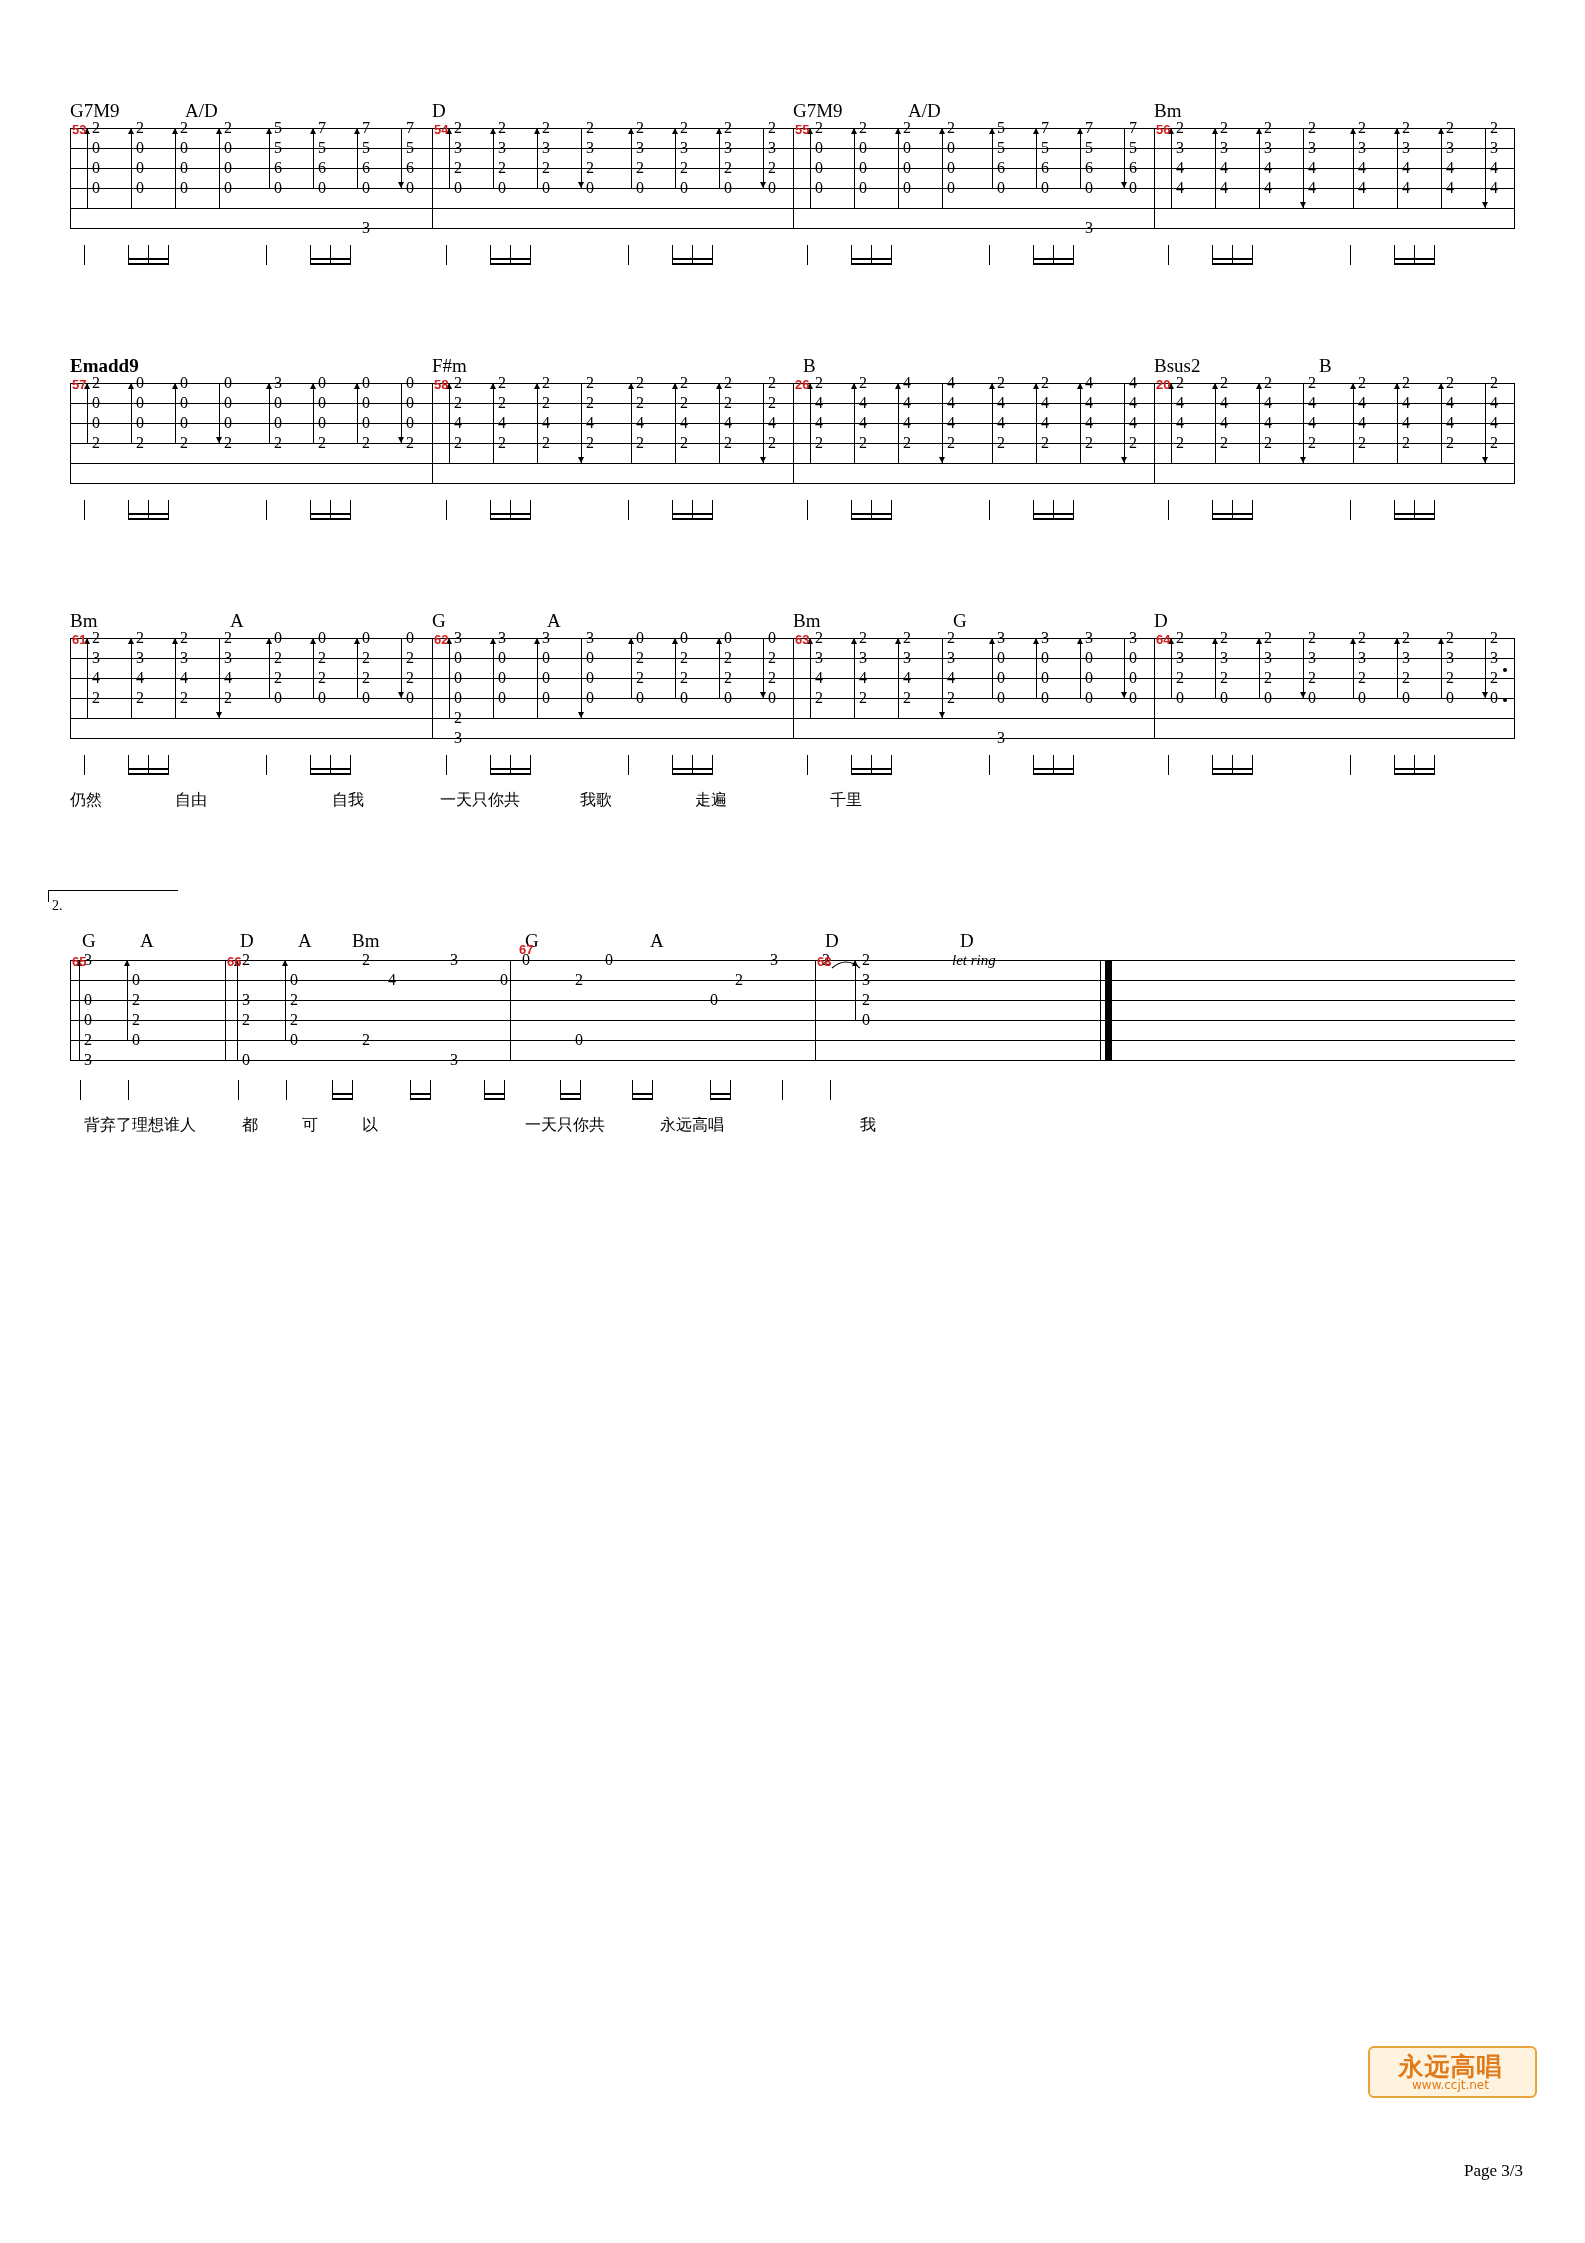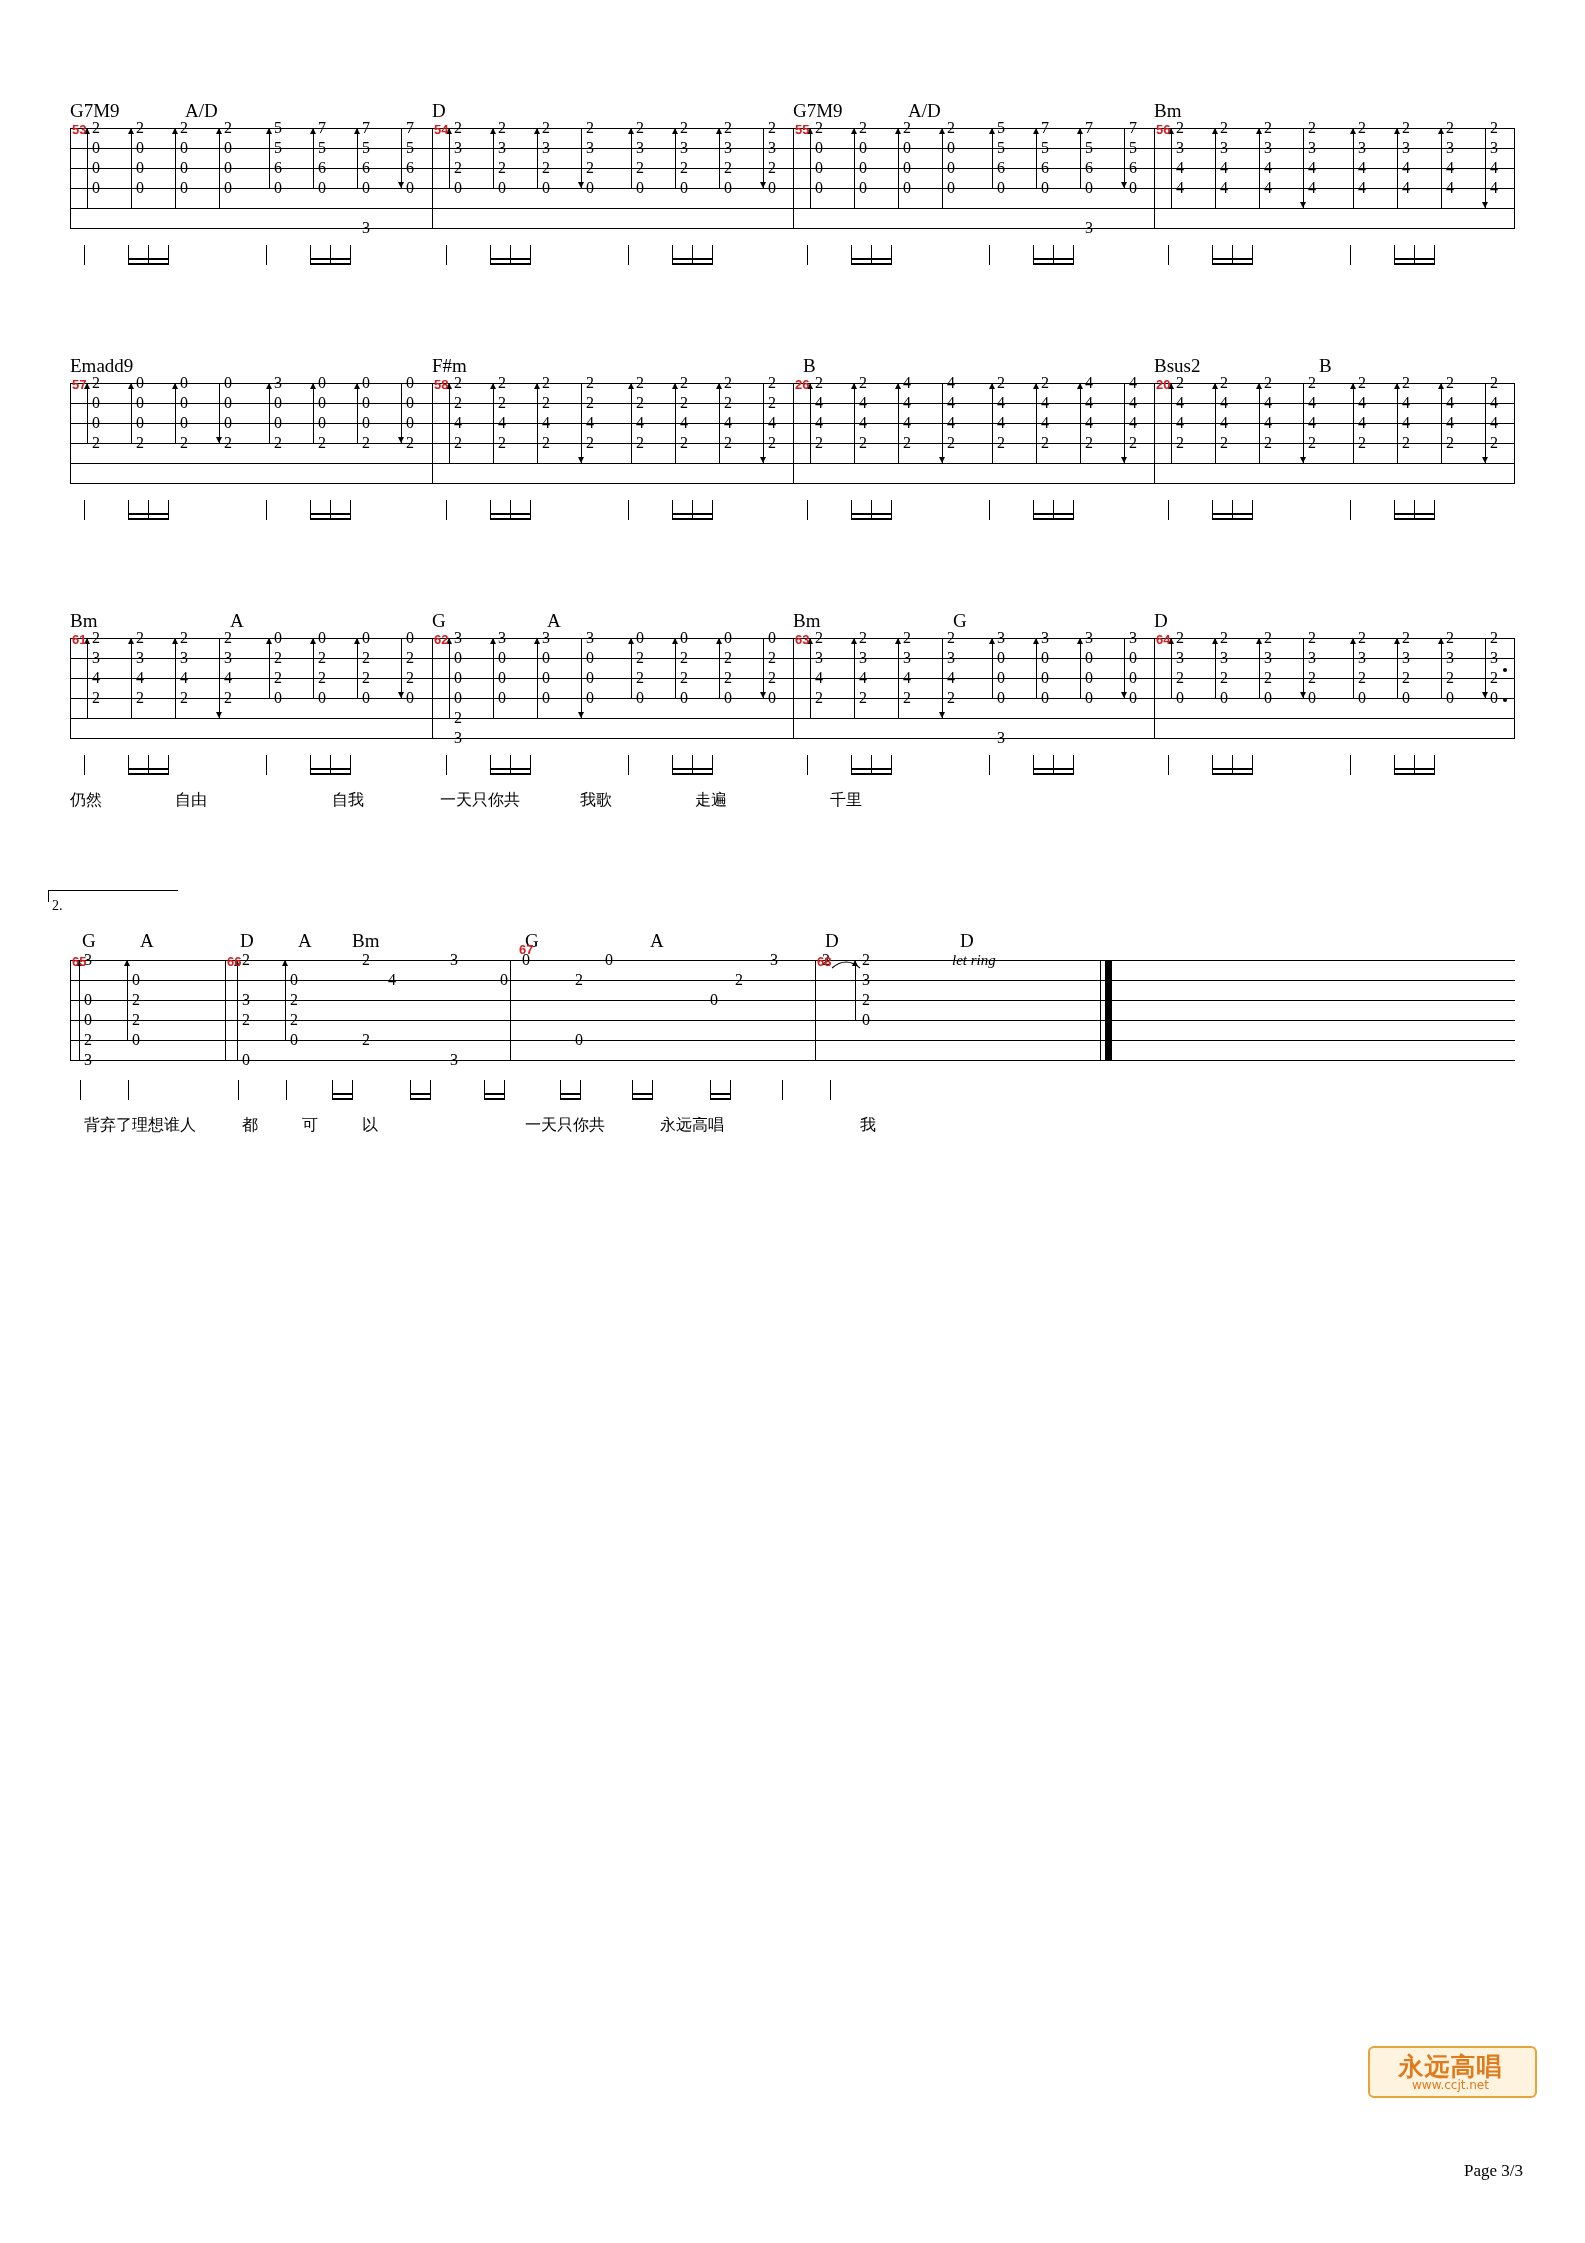--- a/index.html
+++ b/index.html
@@ -692,21 +692,21 @@
         <div class="num" style="left: 1376px; top: 52px;">2</div>
         <div class="" style="position: absolute; left: 1412px; top: 0px; width: 7px; height: 80px;">
           <div class="" style="position: absolute; left: 3px; top: 0px; width: 1px; height: 80px; background: rgb(0, 0, 0);"></div>
           <div class="" style="position: absolute; left: 0px; top: 74px; width: 0px; height: 0px; border-left: 3.5px solid transparent; border-right: 3.5px solid transparent; border-top: 6px solid rgb(0, 0, 0);"></div>
         </div>
         <div class="num" style="left: 1420px; top: -8px;">2</div>
         <div class="num" style="left: 1420px; top: 12px;">4</div>
         <div class="num" style="left: 1420px; top: 32px;">4</div>
         <div class="num" style="left: 1420px; top: 52px;">2</div>
       </div>
-      <div class="chord" style="left: 0px; top: 0px;">Emadd9</div>
+      <div class="chord" style="left: 0px; top: 0px; font-weight: bold;">Emadd9</div>
       <div class="chord" style="left: 362px; top: 0px;">F#m</div>
       <div class="chord" style="left: 733px; top: 0px;">B</div>
       <div class="chord" style="left: 1084px; top: 0px;">Bsus2</div>
       <div class="chord" style="left: 1249px; top: 0px;">B</div>
       <div class="measnum" style="left: 2px; top: 22px;">57</div>
       <div class="rhy" style="left: 14px; top: 145px;">
         <div class="stem" style="left: 0px; top: 0px;"></div>
       </div>
       <div class="rhy" style="left: 58px; top: 145px;">
         <div class="stem" style="left: 0px; top: 0px;"></div>

